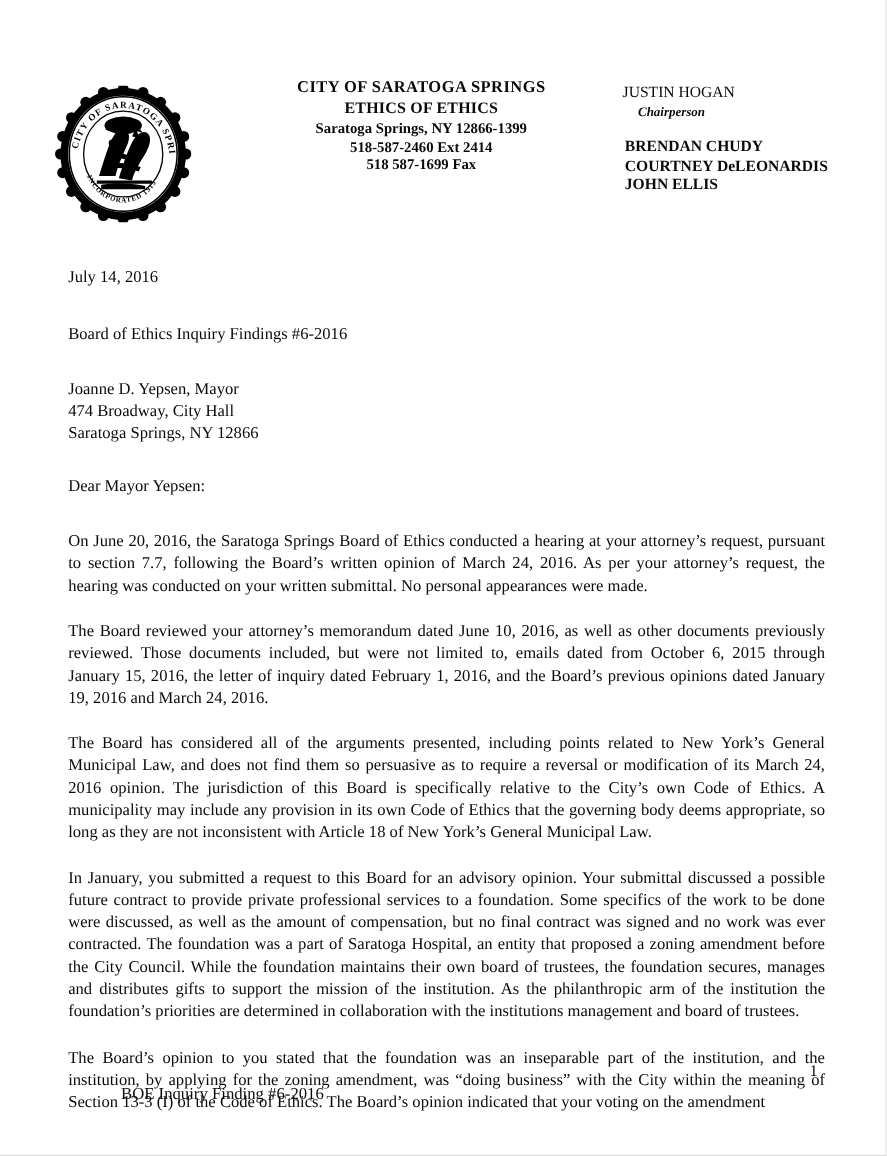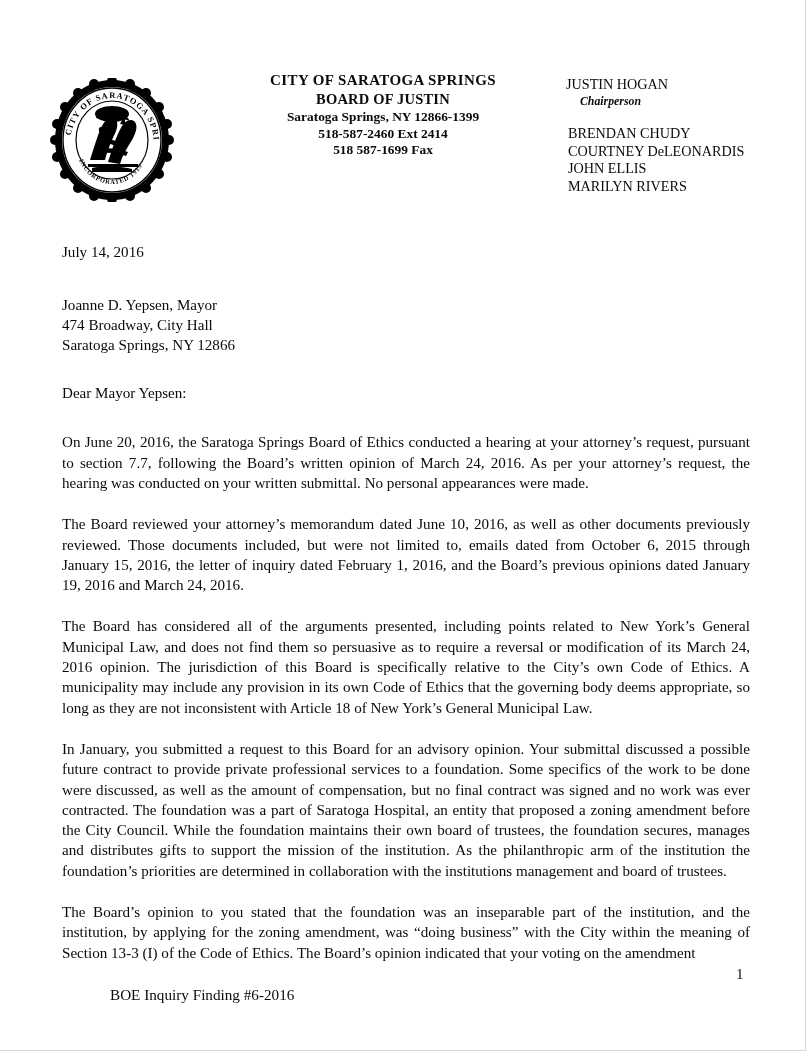--- a/index.html
+++ b/index.html
@@ -82,20 +82,21 @@
   }
   .lh-right .chair-role {
     font-size: 11.8px;
     font-style: italic;
     font-weight: bold;
     padding-left: 32px;
     margin-top: 1px;
   }
   .lh-right .members {
     margin-top: 17px;
+    font-weight: bold;
   }
   .lh-right .member {
     font-size: 14.2px;
     padding-left: 20px;
     line-height: 1.23;
   }
 
   
   .letter {
     position: absolute;
@@ -195,41 +196,41 @@
           <path d="M48 62 C54 60 62 61 68 64 L66 68 C60 65 54 65 49 66 Z"></path>
           <path d="M44 72 C54 69 68 70 78 74 L76 78 C66 74 54 74 45 76 Z"></path>
           <path d="M60 44 l3 -10 l3 10 z"></path>
           <path d="M70 46 l4 -8 l2 9 z"></path>
         </g>
       </svg>
     </div>
 
     <div class="lh-center">
       <div class="l1">CITY OF SARATOGA SPRINGS</div>
-      <div class="l2">BOARD OF JUSTIN</div>
+      <div class="l2">ETHICS OF ETHICS</div>
       <div class="l4">Saratoga Springs, NY 12866-1399</div>
       <div class="l5">518-587-2460  Ext 2414</div>
       <div class="l6">518 587-1699 Fax</div>
     </div>
 
     <div class="lh-right">
       <div class="chair-name">JUSTIN HOGAN</div>
       <div class="chair-role">Chairperson</div>
       <div class="members">
         <div class="member">BRENDAN CHUDY</div>
         <div class="member">COURTNEY DeLEONARDIS</div>
         <div class="member">JOHN ELLIS</div>
-        <div class="member">MARILYN RIVERS</div>
       </div>
     </div>
   </div>
 
   <div class="letter">
     <div class="date">July 14, 2016</div>
 
+    <div class="subject">Board of Ethics Inquiry Findings #6-2016</div>
 
     <div class="addr-block">
       <div class="addr-line">Joanne D. Yepsen, Mayor</div>
       <div class="addr-line">474 Broadway, City Hall</div>
       <div class="addr-line">Saratoga Springs, NY 12866</div>
     </div>
 
     <div class="salutation">Dear Mayor Yepsen:</div>
 
     <p class="para">On June 20, 2016, the Saratoga Springs Board of Ethics conducted a hearing at your attorney’s request, pursuant to section 7.7, following the Board’s written opinion of March 24, 2016. As per your attorney’s request, the hearing was conducted on your written submittal. No personal appearances were made.</p>

